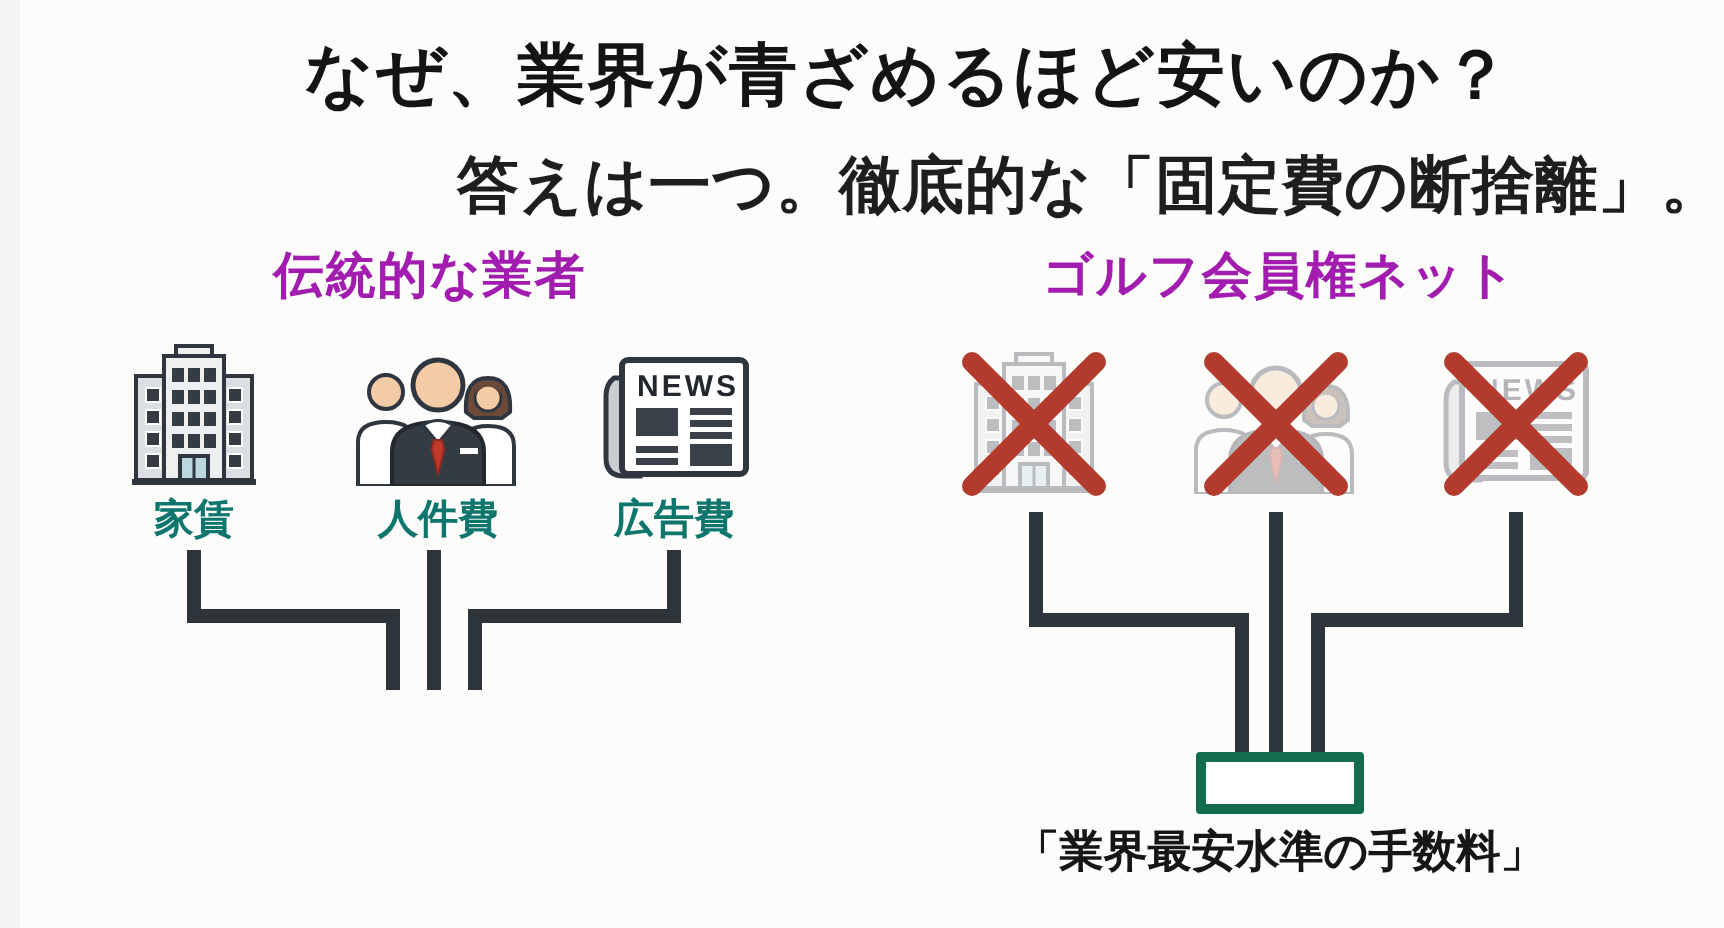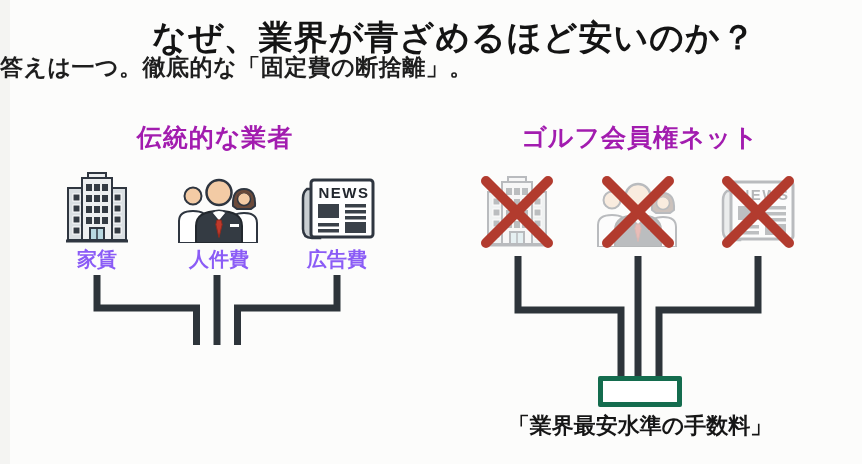--- a/index.html
+++ b/index.html
@@ -7,33 +7,33 @@
     position:relative;width:862px;height:464px;overflow:hidden;
     background:#fcfcfb;color:#1b1b1b;
     font-family:"Liberation Sans","DejaVu Sans",sans-serif;
   }
   .edge-strip{position:absolute;left:0;top:0;width:10px;height:100%;background:#f4f4f2;}
   .title{
     position:absolute;top:11px;left:0;width:100%;margin:4px;text-align:center;
     font-size:34px;font-weight:800;letter-spacing:1px;color:#141414;padding-left:19px;
   }
   .subtitle{
-    position:absolute;top:52px;left:0;width:100%;margin:0;text-align:left;
-    font-size:23px;font-weight:600;letter-spacing:.5px;color:#1e1e1e;
+    position:absolute;top:72px;left:0;width:100%;margin:0;text-align:right;
+    font-size:31px;font-weight:600;letter-spacing:.5px;color:#1e1e1e;
   }
   .col-header{
     position:absolute;top:121px;margin:0;text-align:center;
     font-size:25px;font-weight:800;letter-spacing:1px;color:#a21caf;
   }
   .col-header.left{left:45px;width:340px;}
   .col-header.right{left:470px;width:340px;}
   .icon{position:absolute;}
   .cost-label{
     position:absolute;top:246px;width:110px;text-align:center;
-    font-size:20px;font-weight:700;color:#8b5cf6;
+    font-size:20px;font-weight:700;color:#0f766e;
   }
   .connectors{position:absolute;left:0;top:0;}
   .connectors path{stroke:#2d343a;stroke-width:7;fill:none;}
   .red-box{
     position:absolute;left:61px;top:343px;width:316px;height:102px;
     background:#b5382e;display:flex;align-items:center;justify-content:center;
   }
   .red-box span{color:#ffffff;font-size:26px;font-weight:700;letter-spacing:1px;}
   .green-box{
     position:absolute;left:598px;top:376px;width:84px;height:31px;

